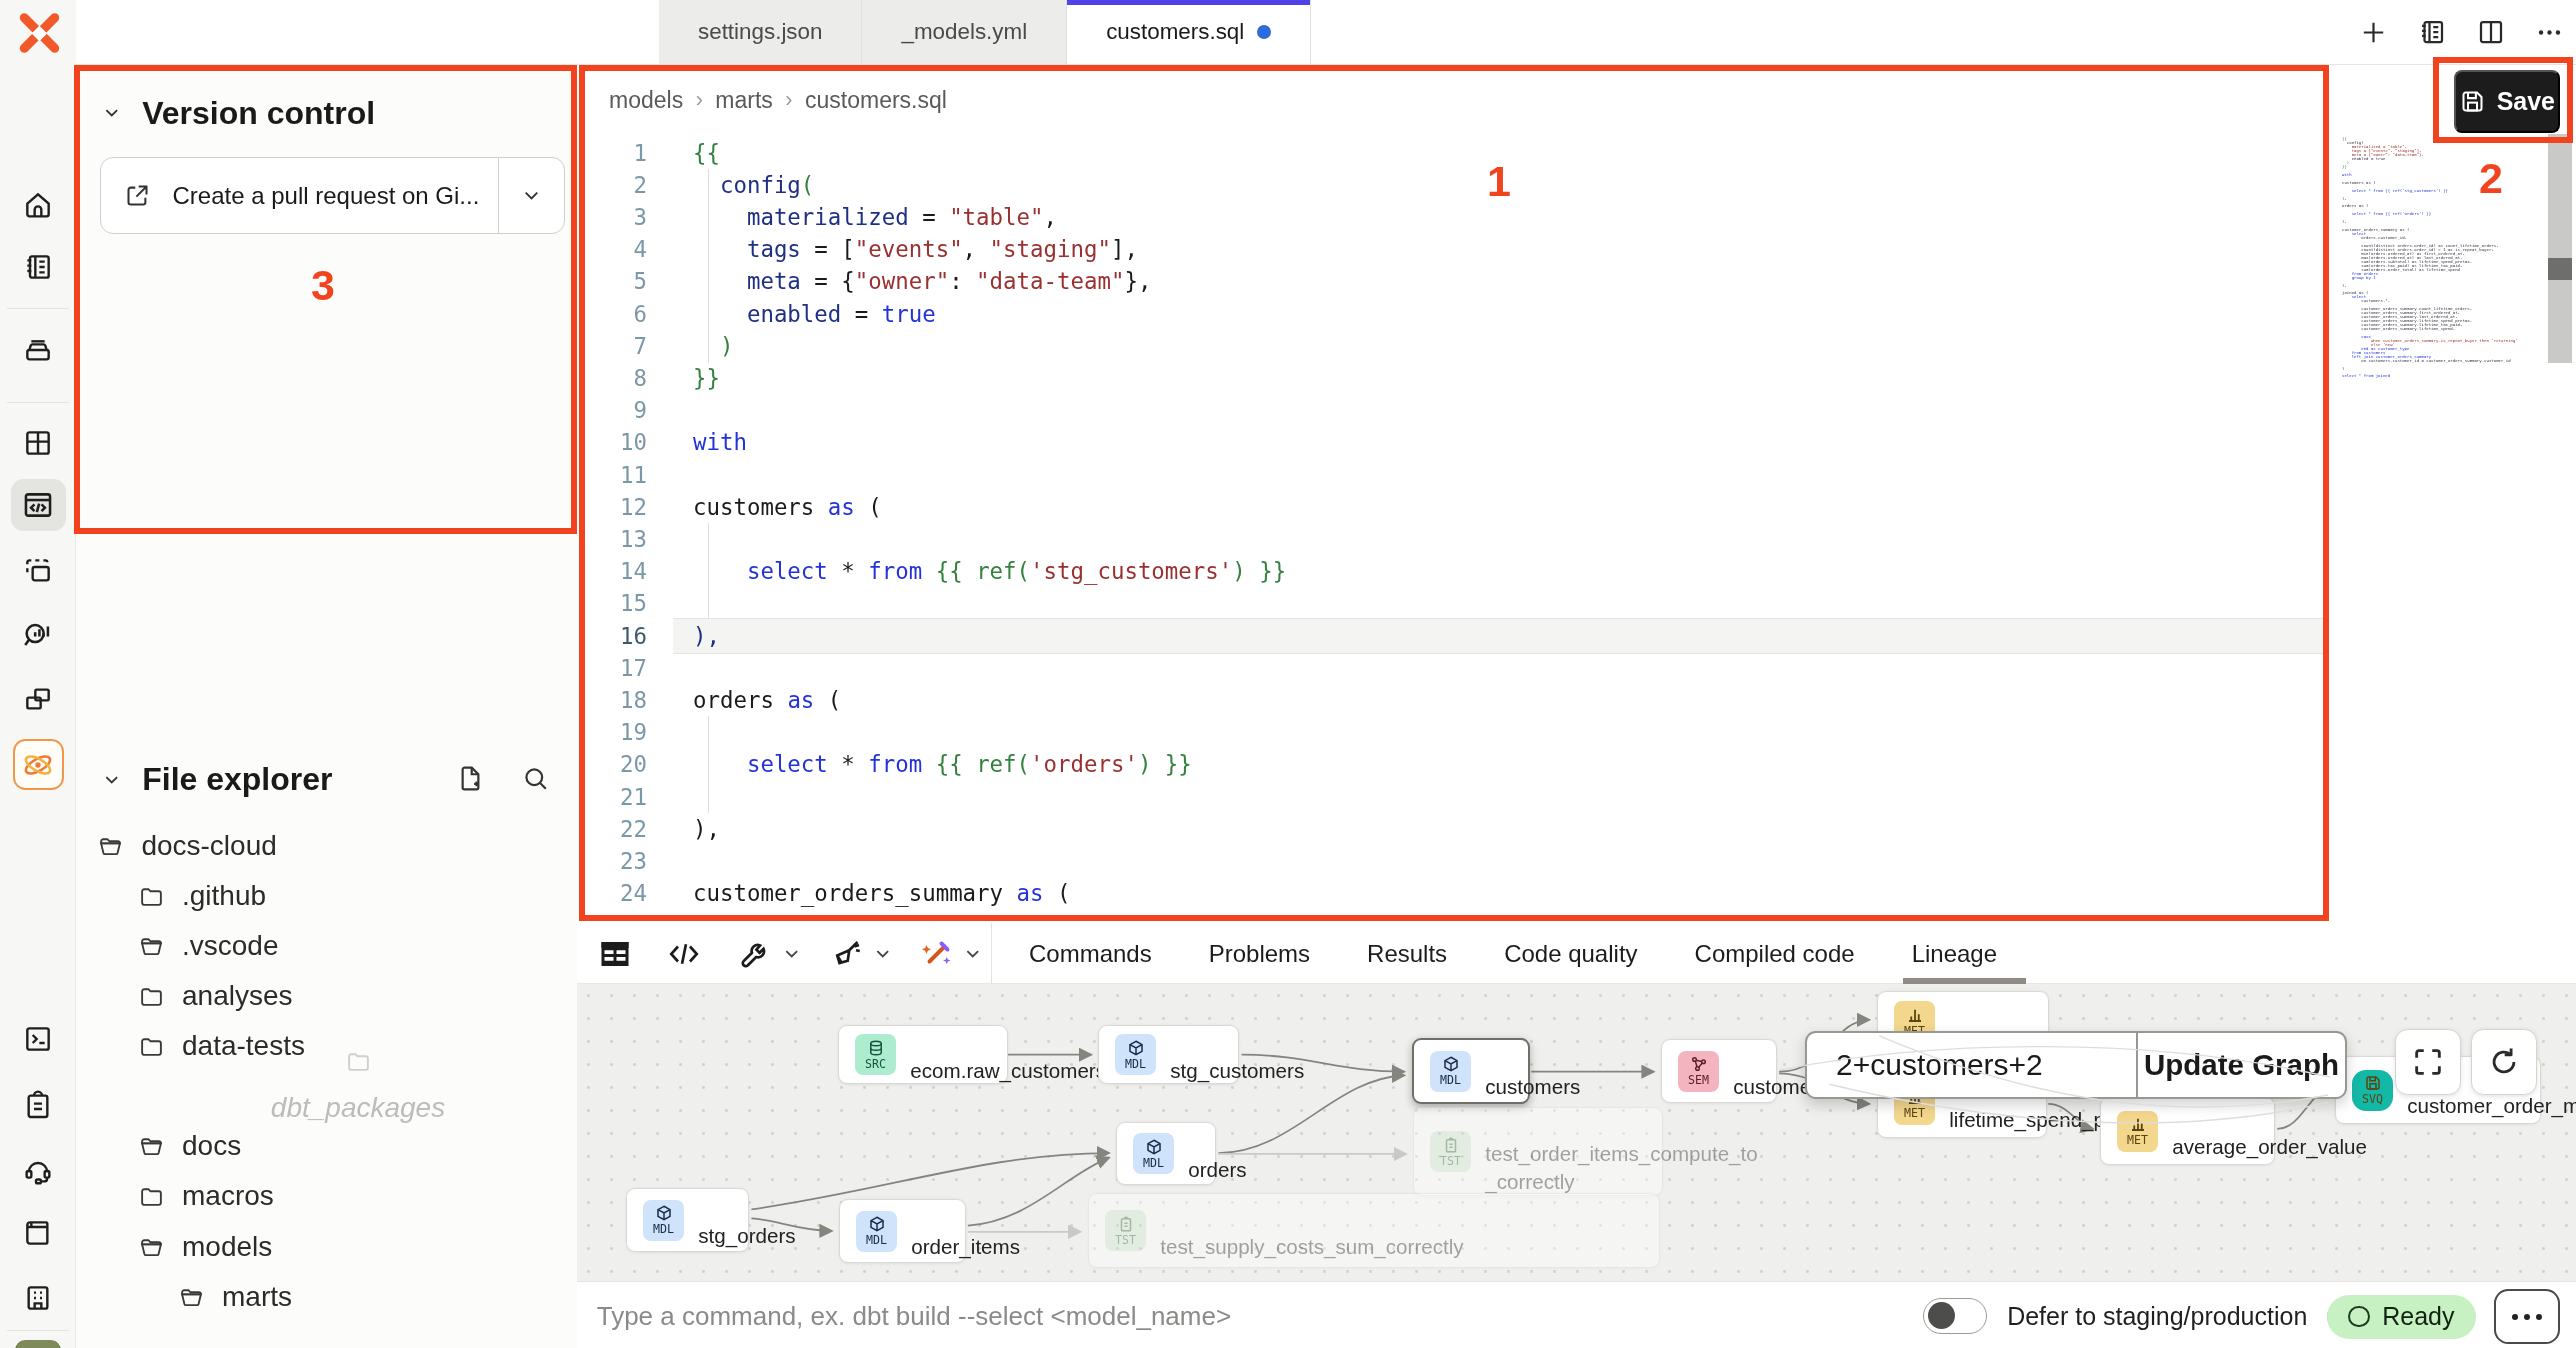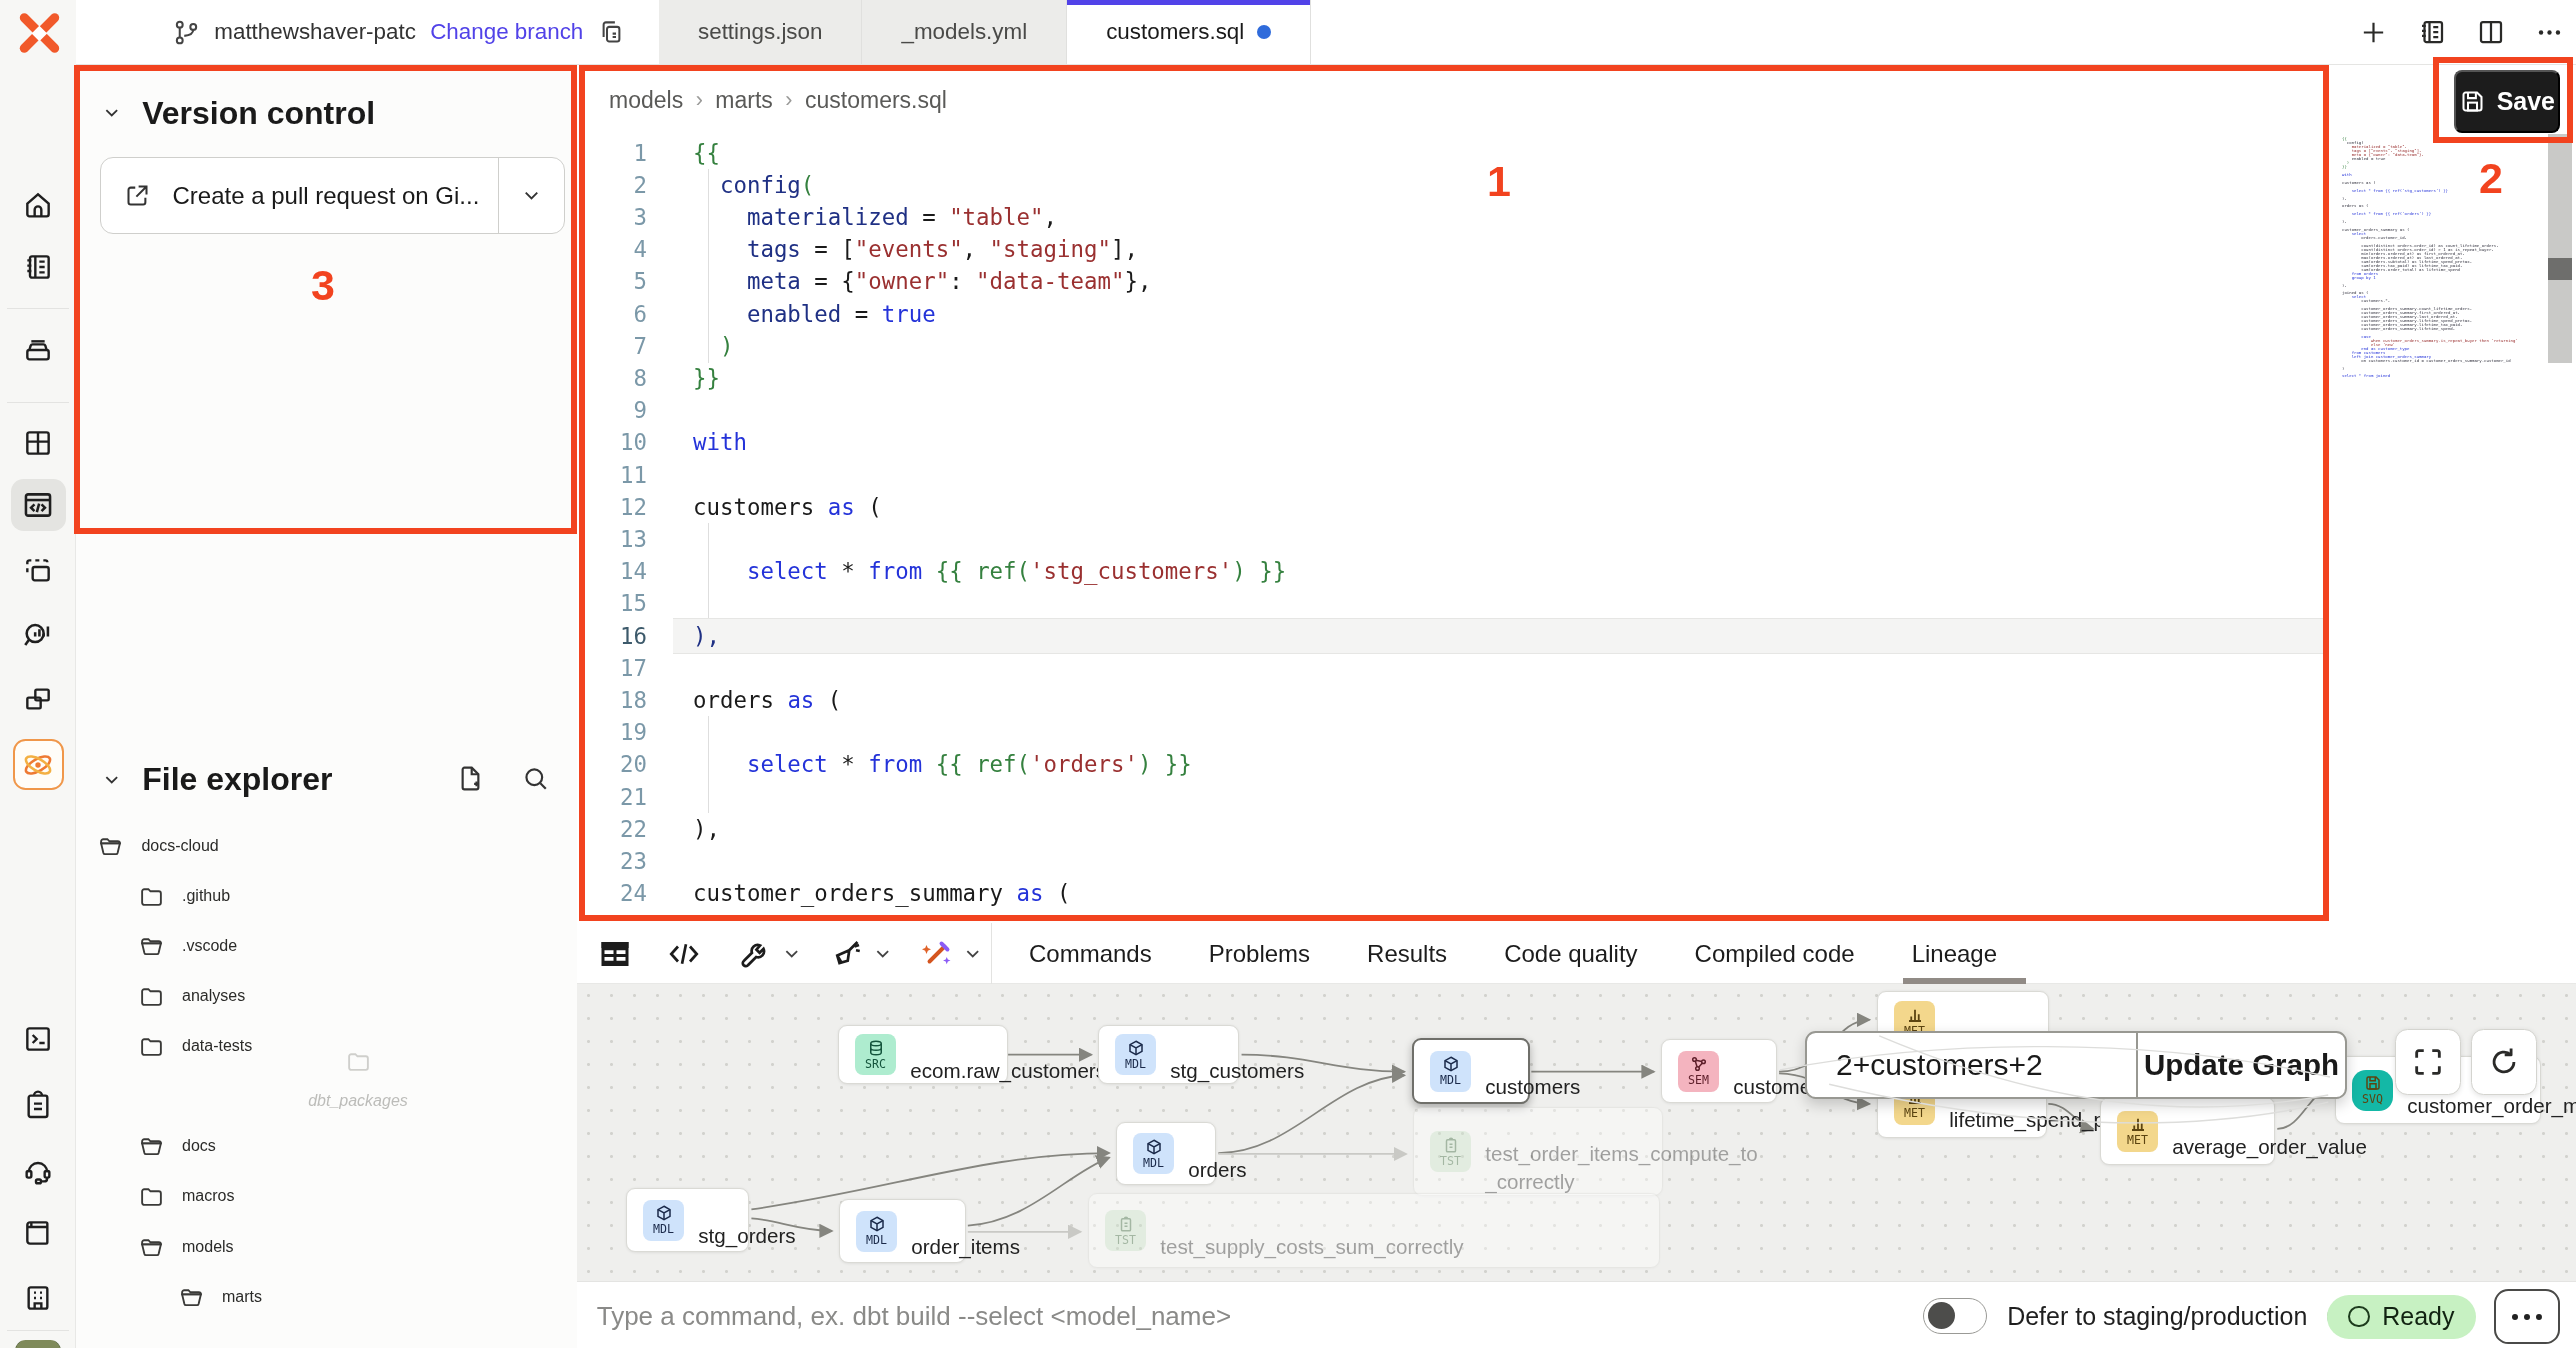--- a/index.html
+++ b/index.html
@@ -40,21 +40,21 @@
 
   
   #leftpanel { position:absolute; left:76px; top:65px; width:501px; height:1284px; background:#fcfcfb; }
   .sec-head { position:absolute; display:flex; align-items:center; gap:19.7px; font-size:32px; font-weight:700; color:#1a1a1a; }
   #pr-btn { position:absolute; left:24px; top:92px; width:465px; height:77px; border:1.8px solid #cfcfcc; border-radius:13px;
     background:#fff; display:flex; align-items:stretch; }
   #pr-main { flex:1; display:flex; align-items:center; gap:21.5px; padding-left:23px; font-size:24px; color:#1a1a1a; }
   #pr-caret { width:66px; border-left:1.8px solid #cfcfcc; display:flex; align-items:center; justify-content:center; }
   #fe-actions { position:absolute; right:27px; top:699px; display:flex; gap:36px; }
   .tree-row { position:absolute; left:0; width:501px; height:50px; display:flex; align-items:center; gap:18px;
-    font-size:16px; color:#2b2b29; }
+    font-size:28px; color:#2b2b29; }
   .tree-row.dim { color:#bcbcb9; font-style:italic; }
   .tree-row .ficon { color:#3a3a38; display:flex; }
   .tree-row.dim .ficon { color:#cfcfcc; }
 
   
   #editor { position:absolute; left:577px; top:65px; width:1999px; height:858px; background:#fff; }
   #breadcrumb { position:absolute; left:32px; top:21.5px; font-size:23px; color:#5a5a58; display:flex; gap:12.5px; align-items:center; }
   #breadcrumb .sep { color:#9a9a98; font-size:21.5px; }
   .cl { position:absolute; left:0; width:1753px; height:32px; line-height:32px;
     font-family:"DejaVu Sans Mono", monospace; font-size:22.4px; white-space:pre; }
@@ -146,39 +146,20 @@
 
 <div id="rail-top">
   <div id="logo">
     <div class="xbar a"></div>
     <div class="xbar b"></div>
     <div class="xdiam"></div>
   </div>
 </div>
 
 <div id="topbar">
-  <div id="branch-row">
-    <span class="icn">
-      <svg width="27" height="27" viewBox="0 0 24 24" fill="none" stroke="#444" stroke-width="1.8">
-          <circle cx="6" cy="5" r="2.6"></circle>
-          <circle cx="6" cy="19" r="2.6"></circle>
-          <circle cx="18" cy="7" r="2.6"></circle>
-          <path d="M6 7.6v8.8M18 9.6c0 4-4 5-8 5.4"></path>
-        </svg>
-    </span>
-    <span id="branch-name">matthewshaver-patc</span>
-    <a id="change-branch">Change branch</a>
-    <span class="icn">
-      <svg width="27" height="27" viewBox="0 0 24 24" fill="none" stroke="#444" stroke-width="1.8">
-          <rect x="8" y="7" width="11" height="13" rx="2"></rect>
-          <path d="M5 16V5a2 2 0 0 1 2-2h8"></path>
-          <path d="M13 13h3M13 16h3"></path>
-        </svg>
-    </span>
-  </div>
   <div id="tabs">
       <div class="tab">
         <span>settings.json</span>
       </div>
       <div class="tab">
         <span>_models.yml</span>
       </div>
       <div class="tab active">
         <span>customers.sql</span>
         <span class="dirty-dot"></span>

